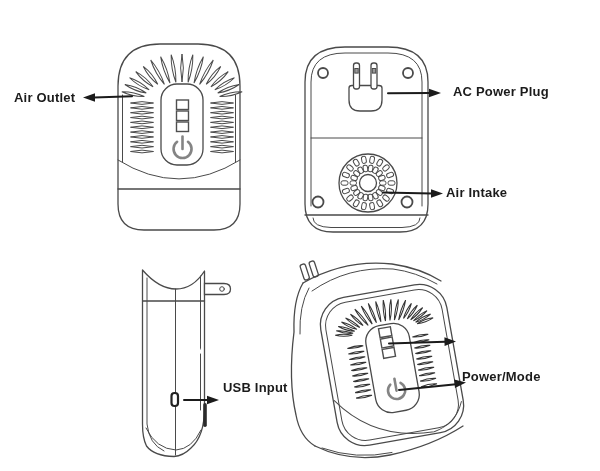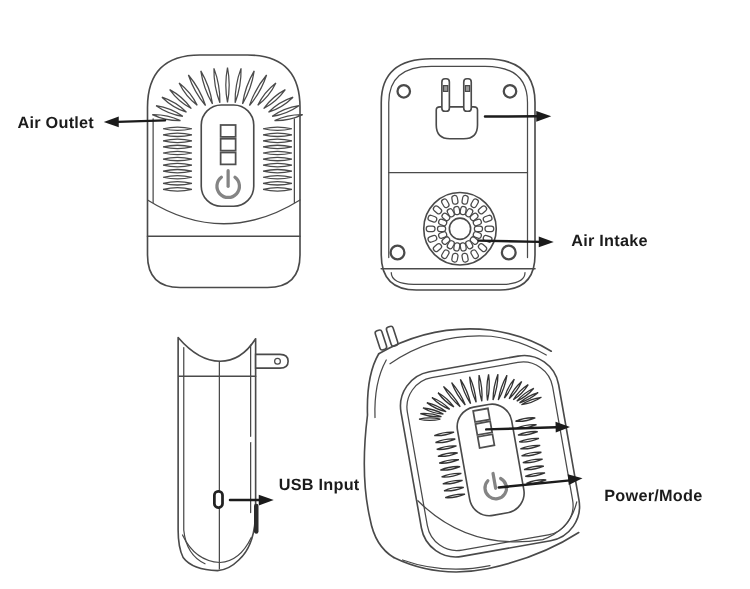--- a/index.html
+++ b/index.html
@@ -286,18 +286,19 @@
 
     <path class="arrow" d="M 389 343.5 L 445 341.8"></path>
     <polygon class="ahead" points="456,341.5 444.4,337.3 444.6,345.9"></polygon>
 
     <path class="arrow" d="M 399 390 L 456 384.3"></path>
     <polygon class="ahead" points="466,382.5 455,388 454.2,379.4"></polygon>
   </g>
 </svg>
 
   <div class="label" style="left:14px;top:90px">Air Outlet</div>
-  <div class="label" style="left:457px;top:185px">Air Intake</div>
+  <div class="label" style="left:453px;top:84px">AC Power Plug</div>
+  <div class="label" style="left:446px;top:185px">Air Intake</div>
   <div class="label" style="left:223px;top:380px">USB Input</div>
-  <div class="label label2" style="left:462px;top:389px;width:100px;text-align:right">
+  <div class="label label2" style="left:462px;top:369px;width:100px;text-align:left">
     <div>Power/Mode</div>
   </div>
 </div>
 
 </body></html>

